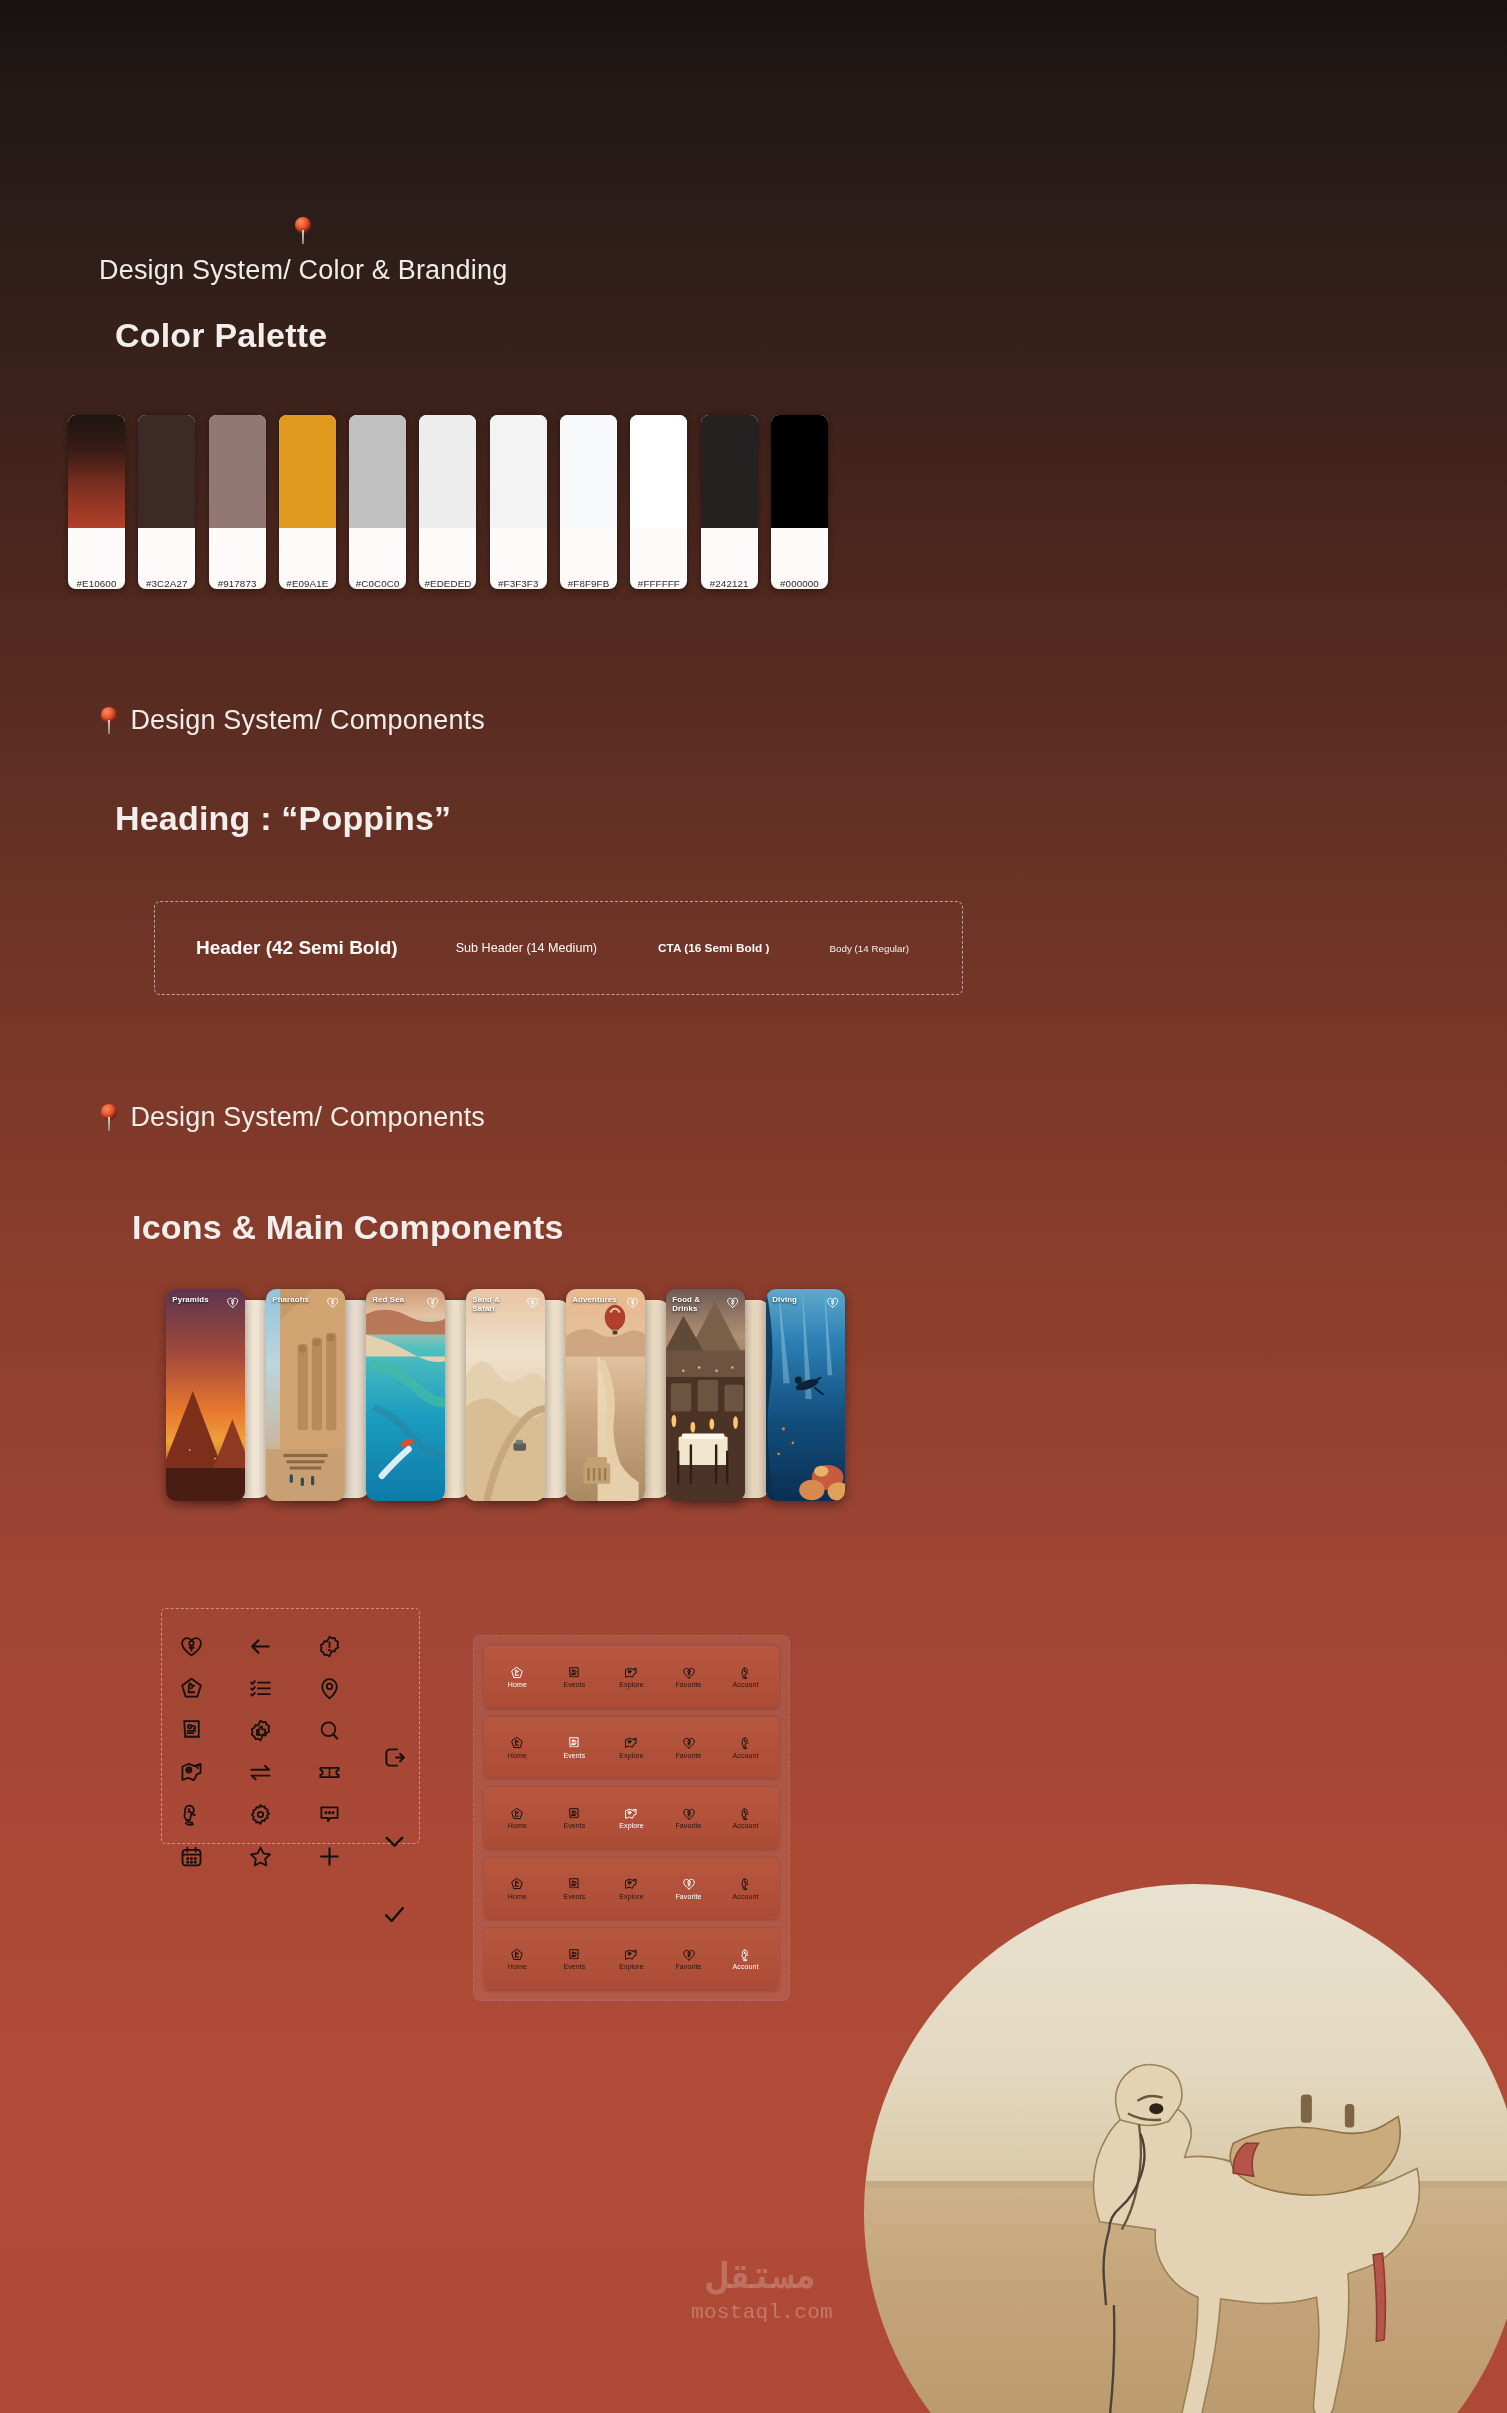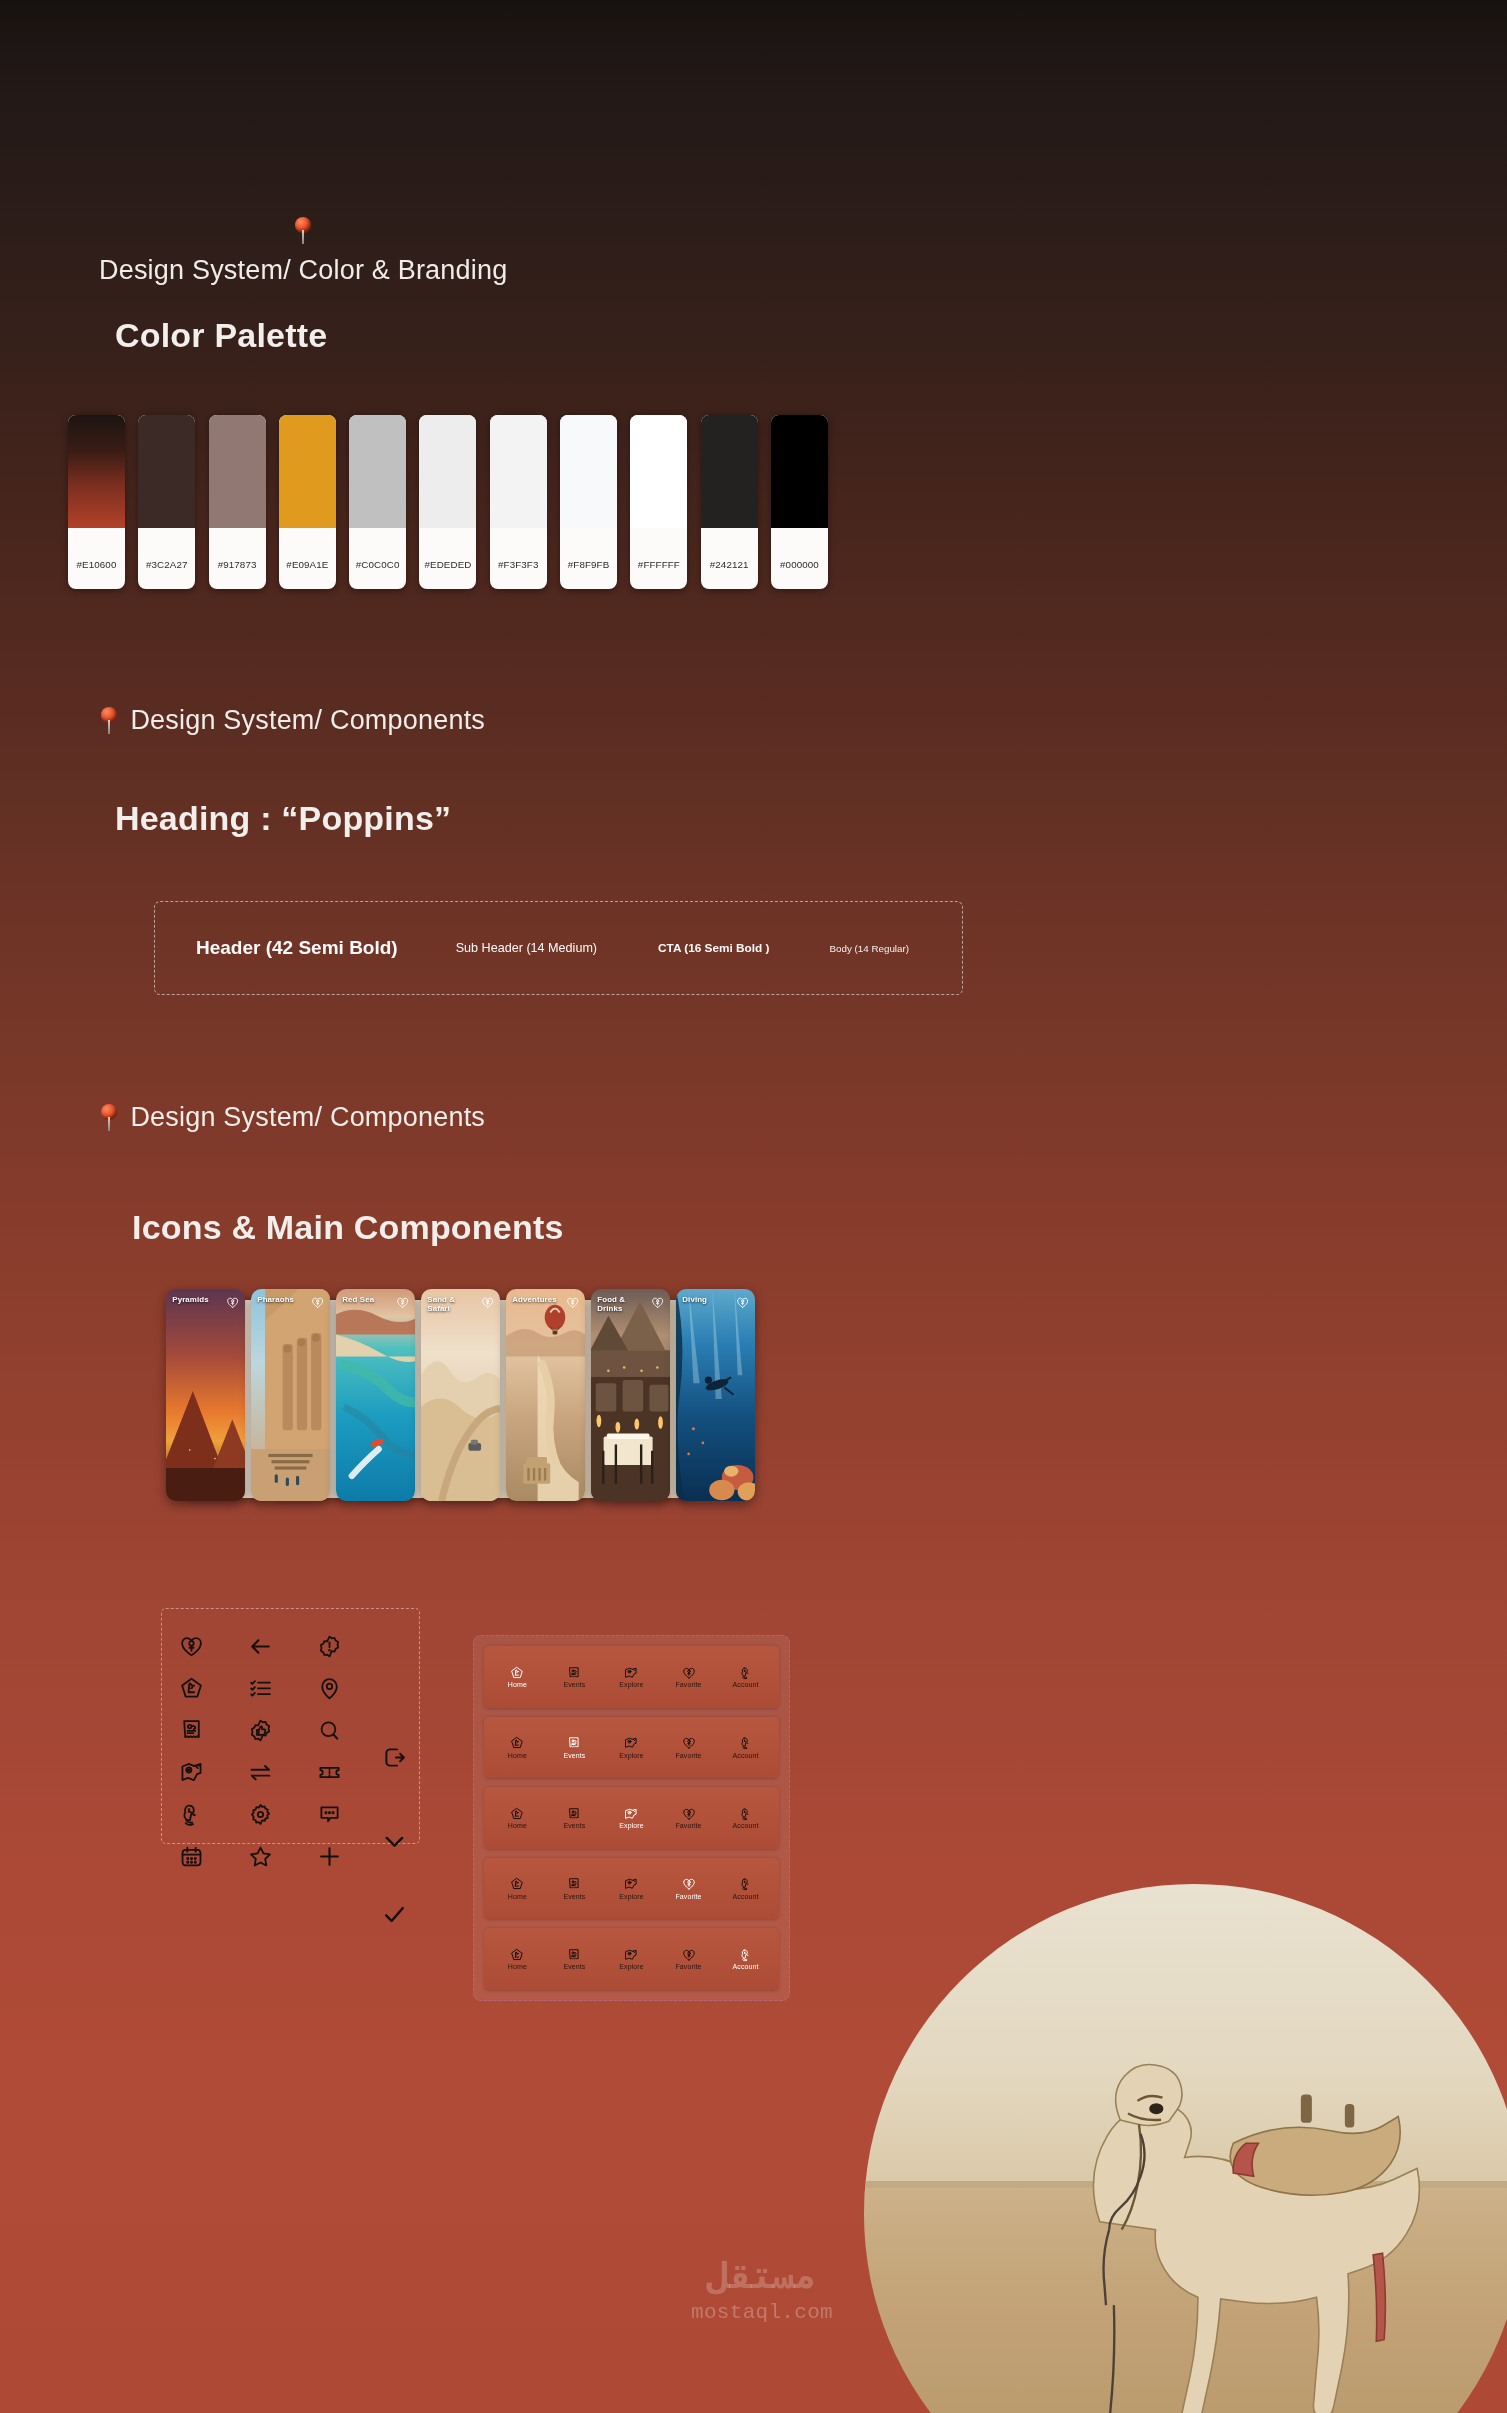--- a/index.html
+++ b/index.html
@@ -47,21 +47,21 @@
   
   #palette { position: absolute; left: 68px; top: 415px; display: flex; gap: 13.3px; }
   .swatch {
     width: 57px; height: 174px; border-radius: 7.9px; overflow: hidden;
     background: #fdfbfa;
     box-shadow: 0 1.6px 7px rgba(0,0,0,.38);
     display: flex; flex-direction: column;
   }
   .swatch .chip { height: 113px; width: 100%; }
   .swatch .hexwrap {
-    flex: 1; display: flex; align-items: center; justify-content: center;
+    flex: 1; display: flex; align-items: flex-end; justify-content: center;
     padding-top: 11px;
   }
   .swatch .hex {
     font-size: 9.8px; font-weight: 400; color: #2f2b29; letter-spacing: 0.1px;
   }
 
   
   #typo-box {
     position: absolute; left: 154px; top: 901px;
     width: 809px; height: 94px;
@@ -70,21 +70,21 @@
     display: flex; align-items: center;
   }
   .typo-item { color: #fdfaf9; white-space: nowrap; }
   .typo-item.t-header   { font-size: 19px; font-weight: 700; margin-left: 41px; }
   .typo-item.t-subhead  { font-size: 12.6px; font-weight: 500; margin-left: 58px; }
   .typo-item.t-cta      { font-size: 11.8px; font-weight: 700; margin-left: 61px; }
   .typo-item.t-body     { font-size: 9.8px; font-weight: 400; margin-left: 60px; opacity:.95; }
 
   
   #cards { position: absolute; left: 166px; top: 1289px; display: flex; align-items: flex-start; }
-  .card-stack { position: relative; margin-right: 6px; }
+  .card-stack { position: relative; margin-right: 21px; }
   .card-stack .peek {
     position: absolute; top: 11px; border-radius: 10.2px;
     box-shadow: 0 2.4px 7.9px rgba(0,0,0,.3);
   }
   .card-stack .peek.p1 { left: 17.3px; width: 86px; height: 198px; }
   .card-stack .peek.p2 { left: 30px; width: 86px; height: 188px; }
   .card {
     position: relative; width: 79px; height: 212px;
     border-radius: 10.2px; overflow: hidden;
     box-shadow: 0 3.9px 11px rgba(0,0,0,.40);

